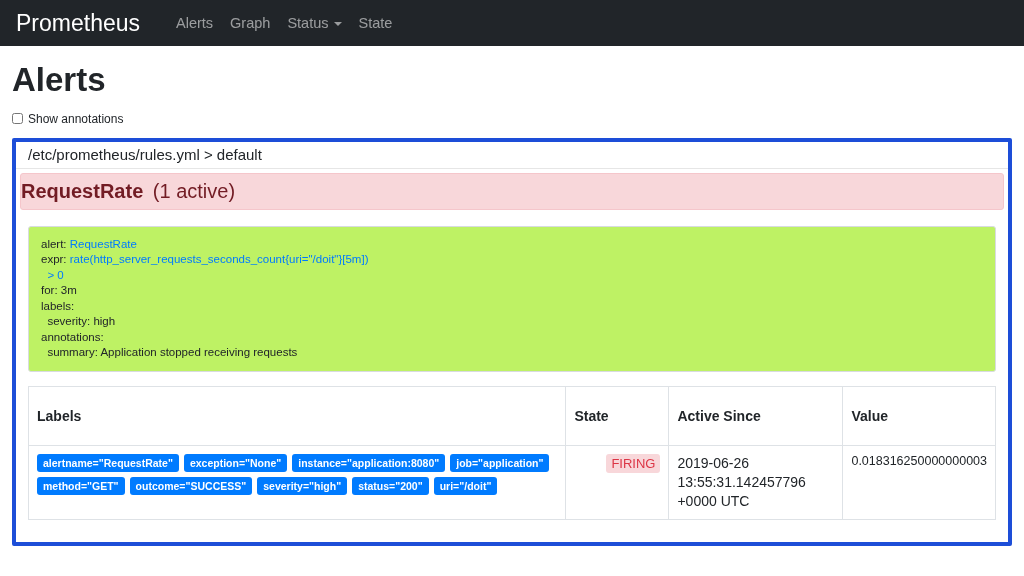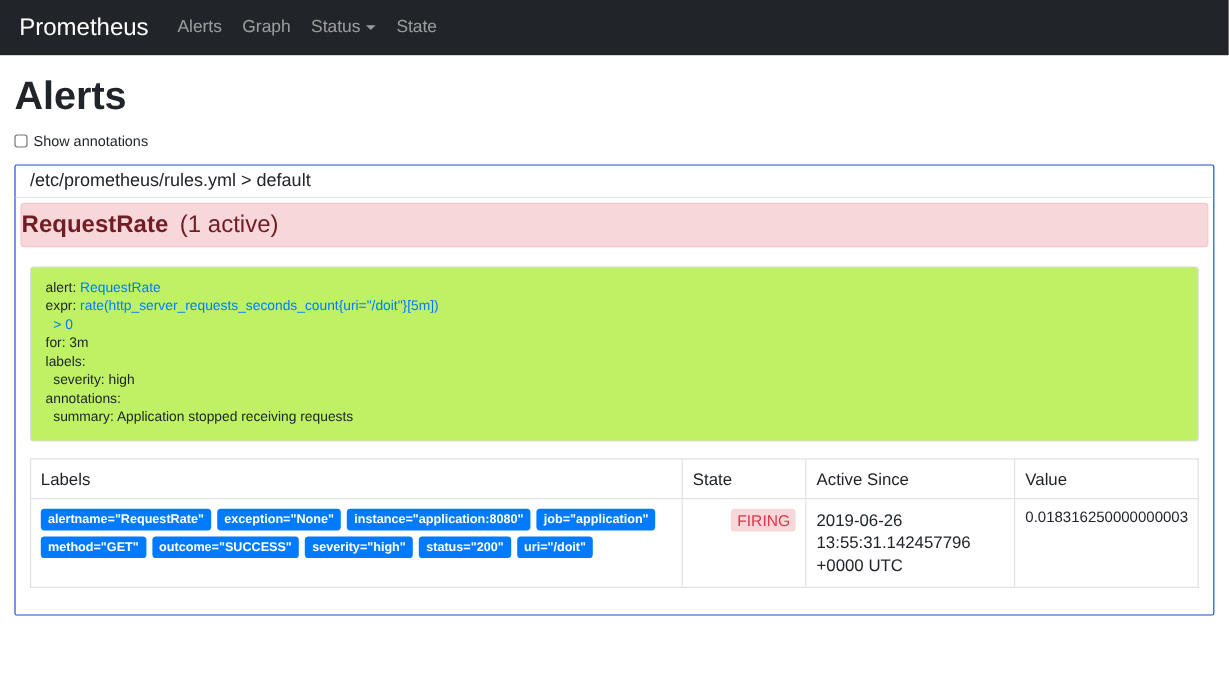--- a/index.html
+++ b/index.html
@@ -13,22 +13,22 @@
   
   .navbar {
     height: 46px;
     background: #212529;
     display: flex;
     align-items: center;
     padding: 0 16px;
   }
   .brand {
     color: #ffffff;
-    font-size: 20px;
-    margin-right: 24px;
+    font-size: 23px;
+    margin-right: 36px;
     cursor: pointer;
   }
   .nav-items { display: flex; align-items: center; }
   .nav-link {
     color: rgba(255,255,255,0.55);
     font-size: 14.5px;
     margin-right: 17px;
     text-decoration: none;
     cursor: pointer;
   }
@@ -57,21 +57,21 @@
     cursor: pointer;
     margin-bottom: 12px;
   }
   .show-annotations input {
     width: 11px; height: 11px;
     margin-right: 5px;
     accent-color: #212529;
   }
   
   .panel {
-    border: 1px solid #1d4ed8;
+    border: 4px solid #1d4ed8;
     border-radius: 2px;
     background: #ffffff;
   }
   .panel-header {
     padding: 4px 12px 5px 12px;
     font-size: 15px;
     color: #212529;
     border-bottom: 1px solid #e6e6e6;
   }
   .alert-bar {
@@ -106,22 +106,22 @@
     width: 100%;
     border-collapse: collapse;
     font-size: 14px;
   }
   .alerts-table th, .alerts-table td {
     border: 1px solid #dee2e6;
     text-align: left;
     vertical-align: top;
   }
   .alerts-table th {
-    font-weight: 400;
-    padding: 8px 8px;
+    font-weight: 700;
+    padding: 21px 8px;
     font-size: 14px;
   }
   .alerts-table td { padding: 8px; }
   .badges { display: flex; flex-wrap: wrap; gap: 5px; max-width: 590px; }
   .badge {
     background: #007bff;
     color: #ffffff;
     font-size: 10.5px;
     font-weight: 700;
     padding: 3px 6px;

